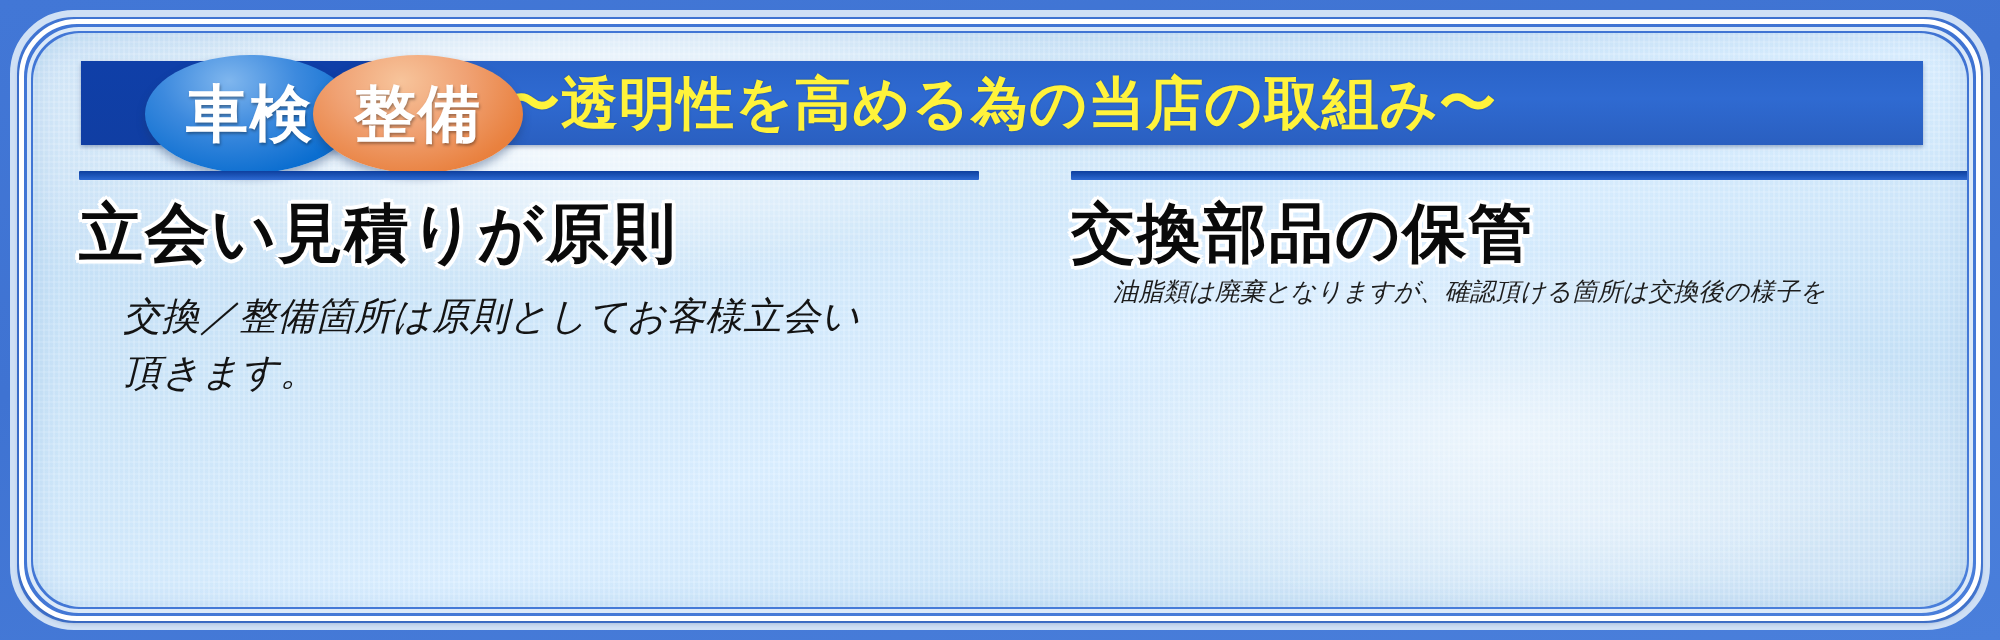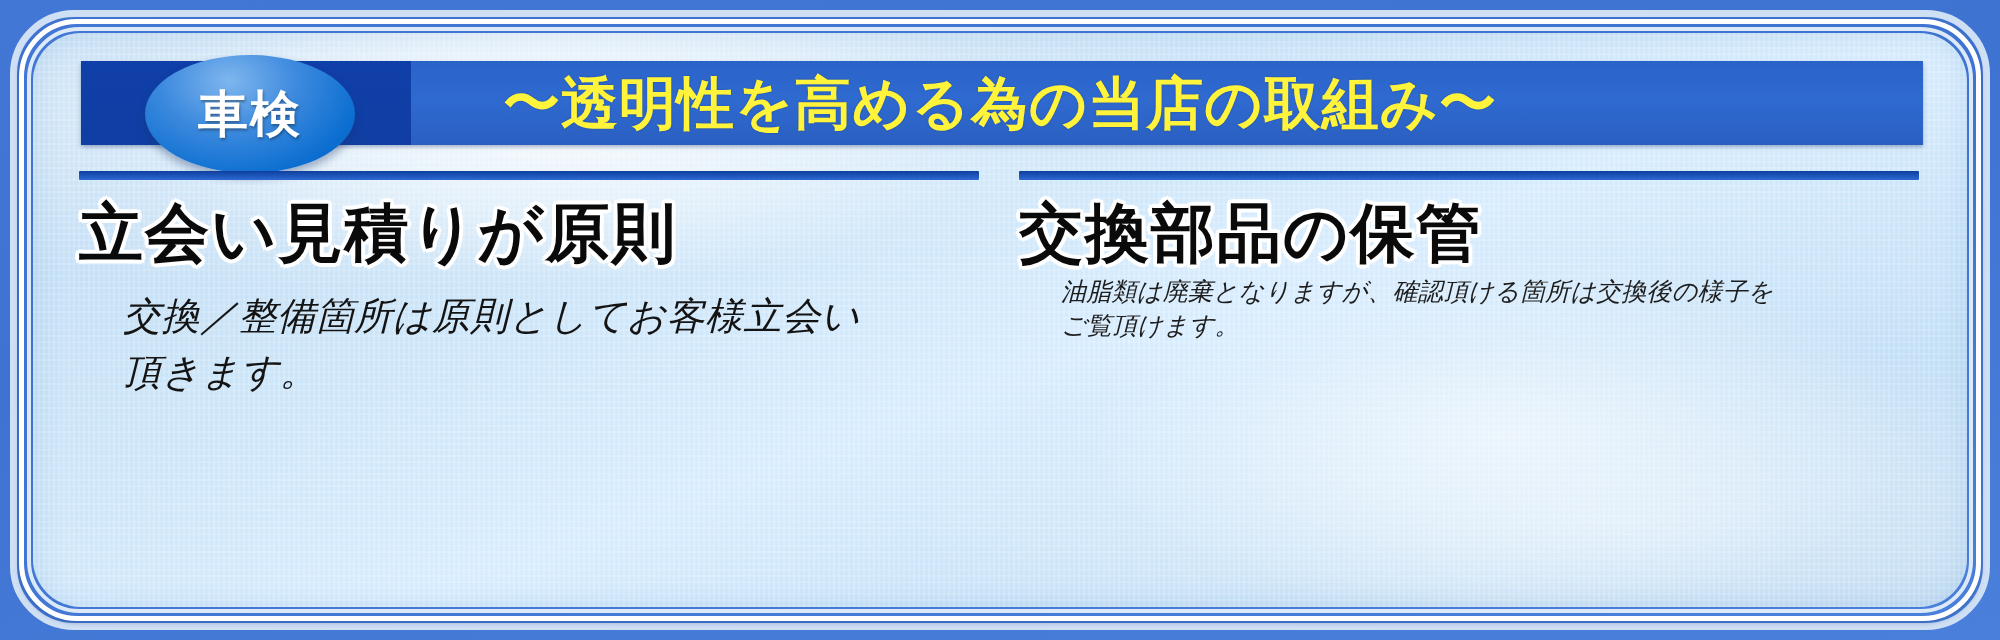--- a/index.html
+++ b/index.html
@@ -132,21 +132,21 @@
     width: 210px;
     height: 118px;
     border-radius: 50%;
     display: flex;
     align-items: center;
     justify-content: center;
     box-shadow: 0 5px 9px rgba(25,55,105,0.38);
   }
   .pill span {
     font-family: "DejaVu Sans", "Liberation Sans", sans-serif;
-    font-size: 50px;
+    font-size: 62px;
     font-weight: bold;
     color: #ffffff;
     letter-spacing: 2px;
     text-shadow: 1px 2px 3px rgba(0,0,0,0.35);
     white-space: nowrap;
   }
   .pill-blue {
     left: 112px;
     background: radial-gradient(ellipse at 40% 22%, #7fb6ee 0%, #3d8ade 38%, #0b6ed0 75%, #0a62bd 100%);
   }
@@ -155,21 +155,21 @@
     background: radial-gradient(ellipse at 42% 22%, #f7c49b 0%, #f0a274 38%, #e9813f 75%, #e4762f 100%);
   }
 
   
   .col {
     position: absolute;
     top: 138px;
     width: 900px;
   }
   .col-left  { left: 46px; }
-  .col-right { left: 986px; }
+  .col-right { left: 1038px; }
 
   .divider {
     height: 9px;
     width: 100%;
     background: linear-gradient(180deg, #0e3f9e 0%, #1c54b8 50%, #2f6ad2 100%);
     border-radius: 1px;
     margin-bottom: 8px;
   }
 
   .col-heading {
@@ -230,35 +230,37 @@
 
     <div class="content">
 
       <div class="header-row">
         <div class="header-bar"></div>
         <div class="header-bar-dark"></div>
         <div class="header-title">〜透明性を高める為の当店の取組み〜</div>
         <div class="pill pill-blue">
           <span>車検</span>
         </div>
+        <div class="pill pill-orange">
+          <span>整備</span>
+        </div>
       </div>
 
       <div class="col col-left">
         <div class="divider"></div>
         <div class="col-heading">立会い見積りが原則</div>
         <div class="body-text">
           <span class="line">交換／整備箇所は原則としてお客様立会い</span>
           <span class="line">頂きます。</span>
         </div>
       </div>
 
       <div class="col col-right">
         <div class="divider"></div>
         <div class="col-heading">交換部品の保管</div>
         <div class="note-text">
           <span class="line">油脂類は廃棄となりますが、確認頂ける箇所は交換後の様子を</span>
-          <span class="line">ご覧頂けます。</span>
         </div>
       </div>
 
     </div>
   </div>
 </div>
 
 </body></html>

